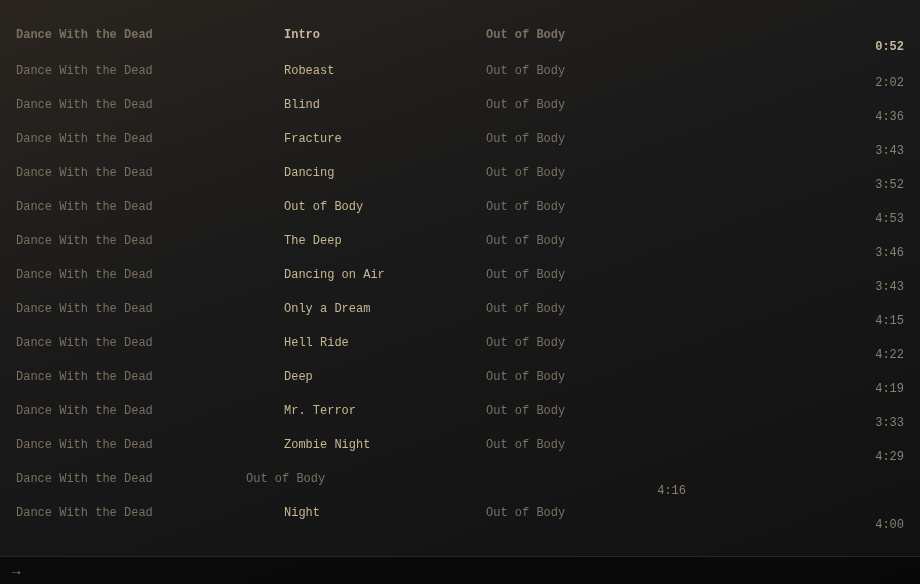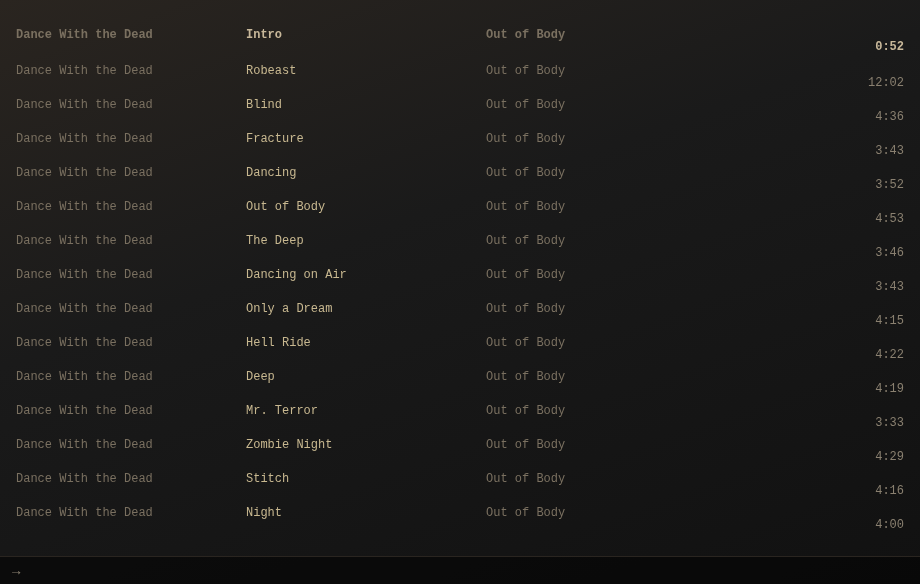--- a/index.html
+++ b/index.html
@@ -37,20 +37,21 @@
       font-weight: bold;
       margin-bottom: 2px;
     }
 
     .track-row .artist {
       color: #7a7060;
     }
 
     .track-row .title {
       color: #c8b890;
+      margin-left: 38px;
     }
 
     .track-row .album {
       color: #7a7060;
     }
 
     .track-row .duration {
       color: #8a8070;
       text-align: right;
       margin-top: 12px;
@@ -90,21 +91,21 @@
   <div class="track-row header">
     <span class="artist">Dance With the Dead</span>
     <span class="title">Intro</span>
     <span class="album">Out of Body</span>
     <span class="duration">0:52</span>
   </div>
 <div class="track-row">
       <span class="artist">Dance With the Dead</span>
       <span class="title">Robeast</span>
       <span class="album">Out of Body</span>
-      <span class="duration">12:02</span>
+      <span class="duration">2:02</span>
     </div>
     <div class="track-row">
       <span class="artist">Dance With the Dead</span>
       <span class="title">Blind</span>
       <span class="album">Out of Body</span>
       <span class="duration">4:36</span>
     </div>
     <div class="track-row">
       <span class="artist">Dance With the Dead</span>
       <span class="title">Fracture</span>
@@ -160,21 +161,20 @@
       <span class="duration">3:33</span>
     </div>
     <div class="track-row">
       <span class="artist">Dance With the Dead</span>
       <span class="title">Zombie Night</span>
       <span class="album">Out of Body</span>
       <span class="duration">4:29</span>
     </div>
     <div class="track-row">
       <span class="artist">Dance With the Dead</span>
-      <span class="title">Stitch</span>
       <span class="album">Out of Body</span>
       <span class="duration">4:16</span>
     </div>
     <div class="track-row">
       <span class="artist">Dance With the Dead</span>
       <span class="title">Night</span>
       <span class="album">Out of Body</span>
       <span class="duration">4:00</span>
     </div>
   </div>

